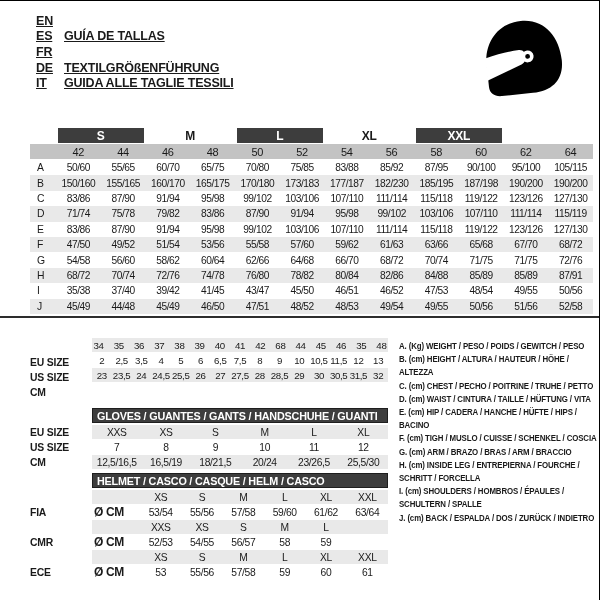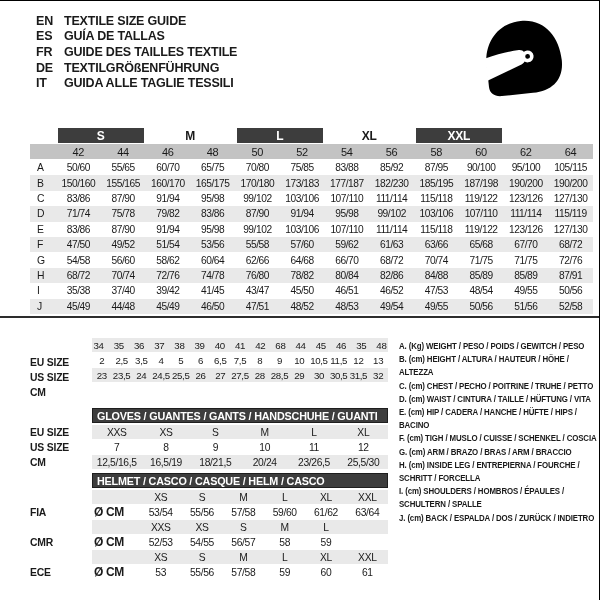--- a/index.html
+++ b/index.html
@@ -1,21 +1,21 @@
 <!DOCTYPE html>
 <html><head>
 <meta charset="utf-8">
 <style>
   html,body{margin:0;padding:0;background:#fff;}
   .page{position:relative;width:600px;height:600px;background:#fff;box-sizing:border-box;
         border-top:1px solid #000;border-right:1px solid #000;overflow:hidden;
         font-family:"Liberation Sans",sans-serif;color:#1a1a1a;letter-spacing:-0.2px;}
 
   
-  .header-langs{position:absolute;left:36px;top:12px;}
+  .header-langs{position:absolute;left:36px;top:12px;text-decoration:underline;}
   .lang-row{display:flex;height:15.6px;align-items:center;font-weight:bold;font-size:12.5px;}
   .lang-code{width:28px;}
   .helmet-icon{position:absolute;right:28px;top:10px;width:96px;height:95px;}
 
   
   .textile{position:absolute;left:30px;top:127px;width:563px;}
   .t-grid{display:grid;grid-template-columns:26px repeat(12,1fr);}
   .group-row{height:15px;margin-bottom:1px;}
   .group-cell{display:flex;align-items:center;justify-content:center;font-weight:bold;font-size:12px;}
   .group-cell.boxed{background:#3d3d3d;color:#fff;margin:0 2px;}
@@ -50,29 +50,27 @@
   .legend-item{font-weight:bold;font-size:9.6px;line-height:13.2px;letter-spacing:-0.15px;}
 </style>
 </head>
 <body>
 
 <div class="page">
 
   <div class="header-langs" id="lang-list">
       <div class="lang-row">
         <div class="lang-code">EN</div>
-        <div class="lang-title">TEXTILE SIZE GUIDE</div>
       </div>
       <div class="lang-row">
         <div class="lang-code">ES</div>
         <div class="lang-title">GUÍA DE TALLAS</div>
       </div>
       <div class="lang-row">
         <div class="lang-code">FR</div>
-        <div class="lang-title">GUIDE DES TAILLES TEXTILE</div>
       </div>
       <div class="lang-row">
         <div class="lang-code">DE</div>
         <div class="lang-title">TEXTILGRÖßENFÜHRUNG</div>
       </div>
       <div class="lang-row">
         <div class="lang-code">IT</div>
         <div class="lang-title">GUIDA ALLE TAGLIE TESSILI</div>
       </div>
     </div>

